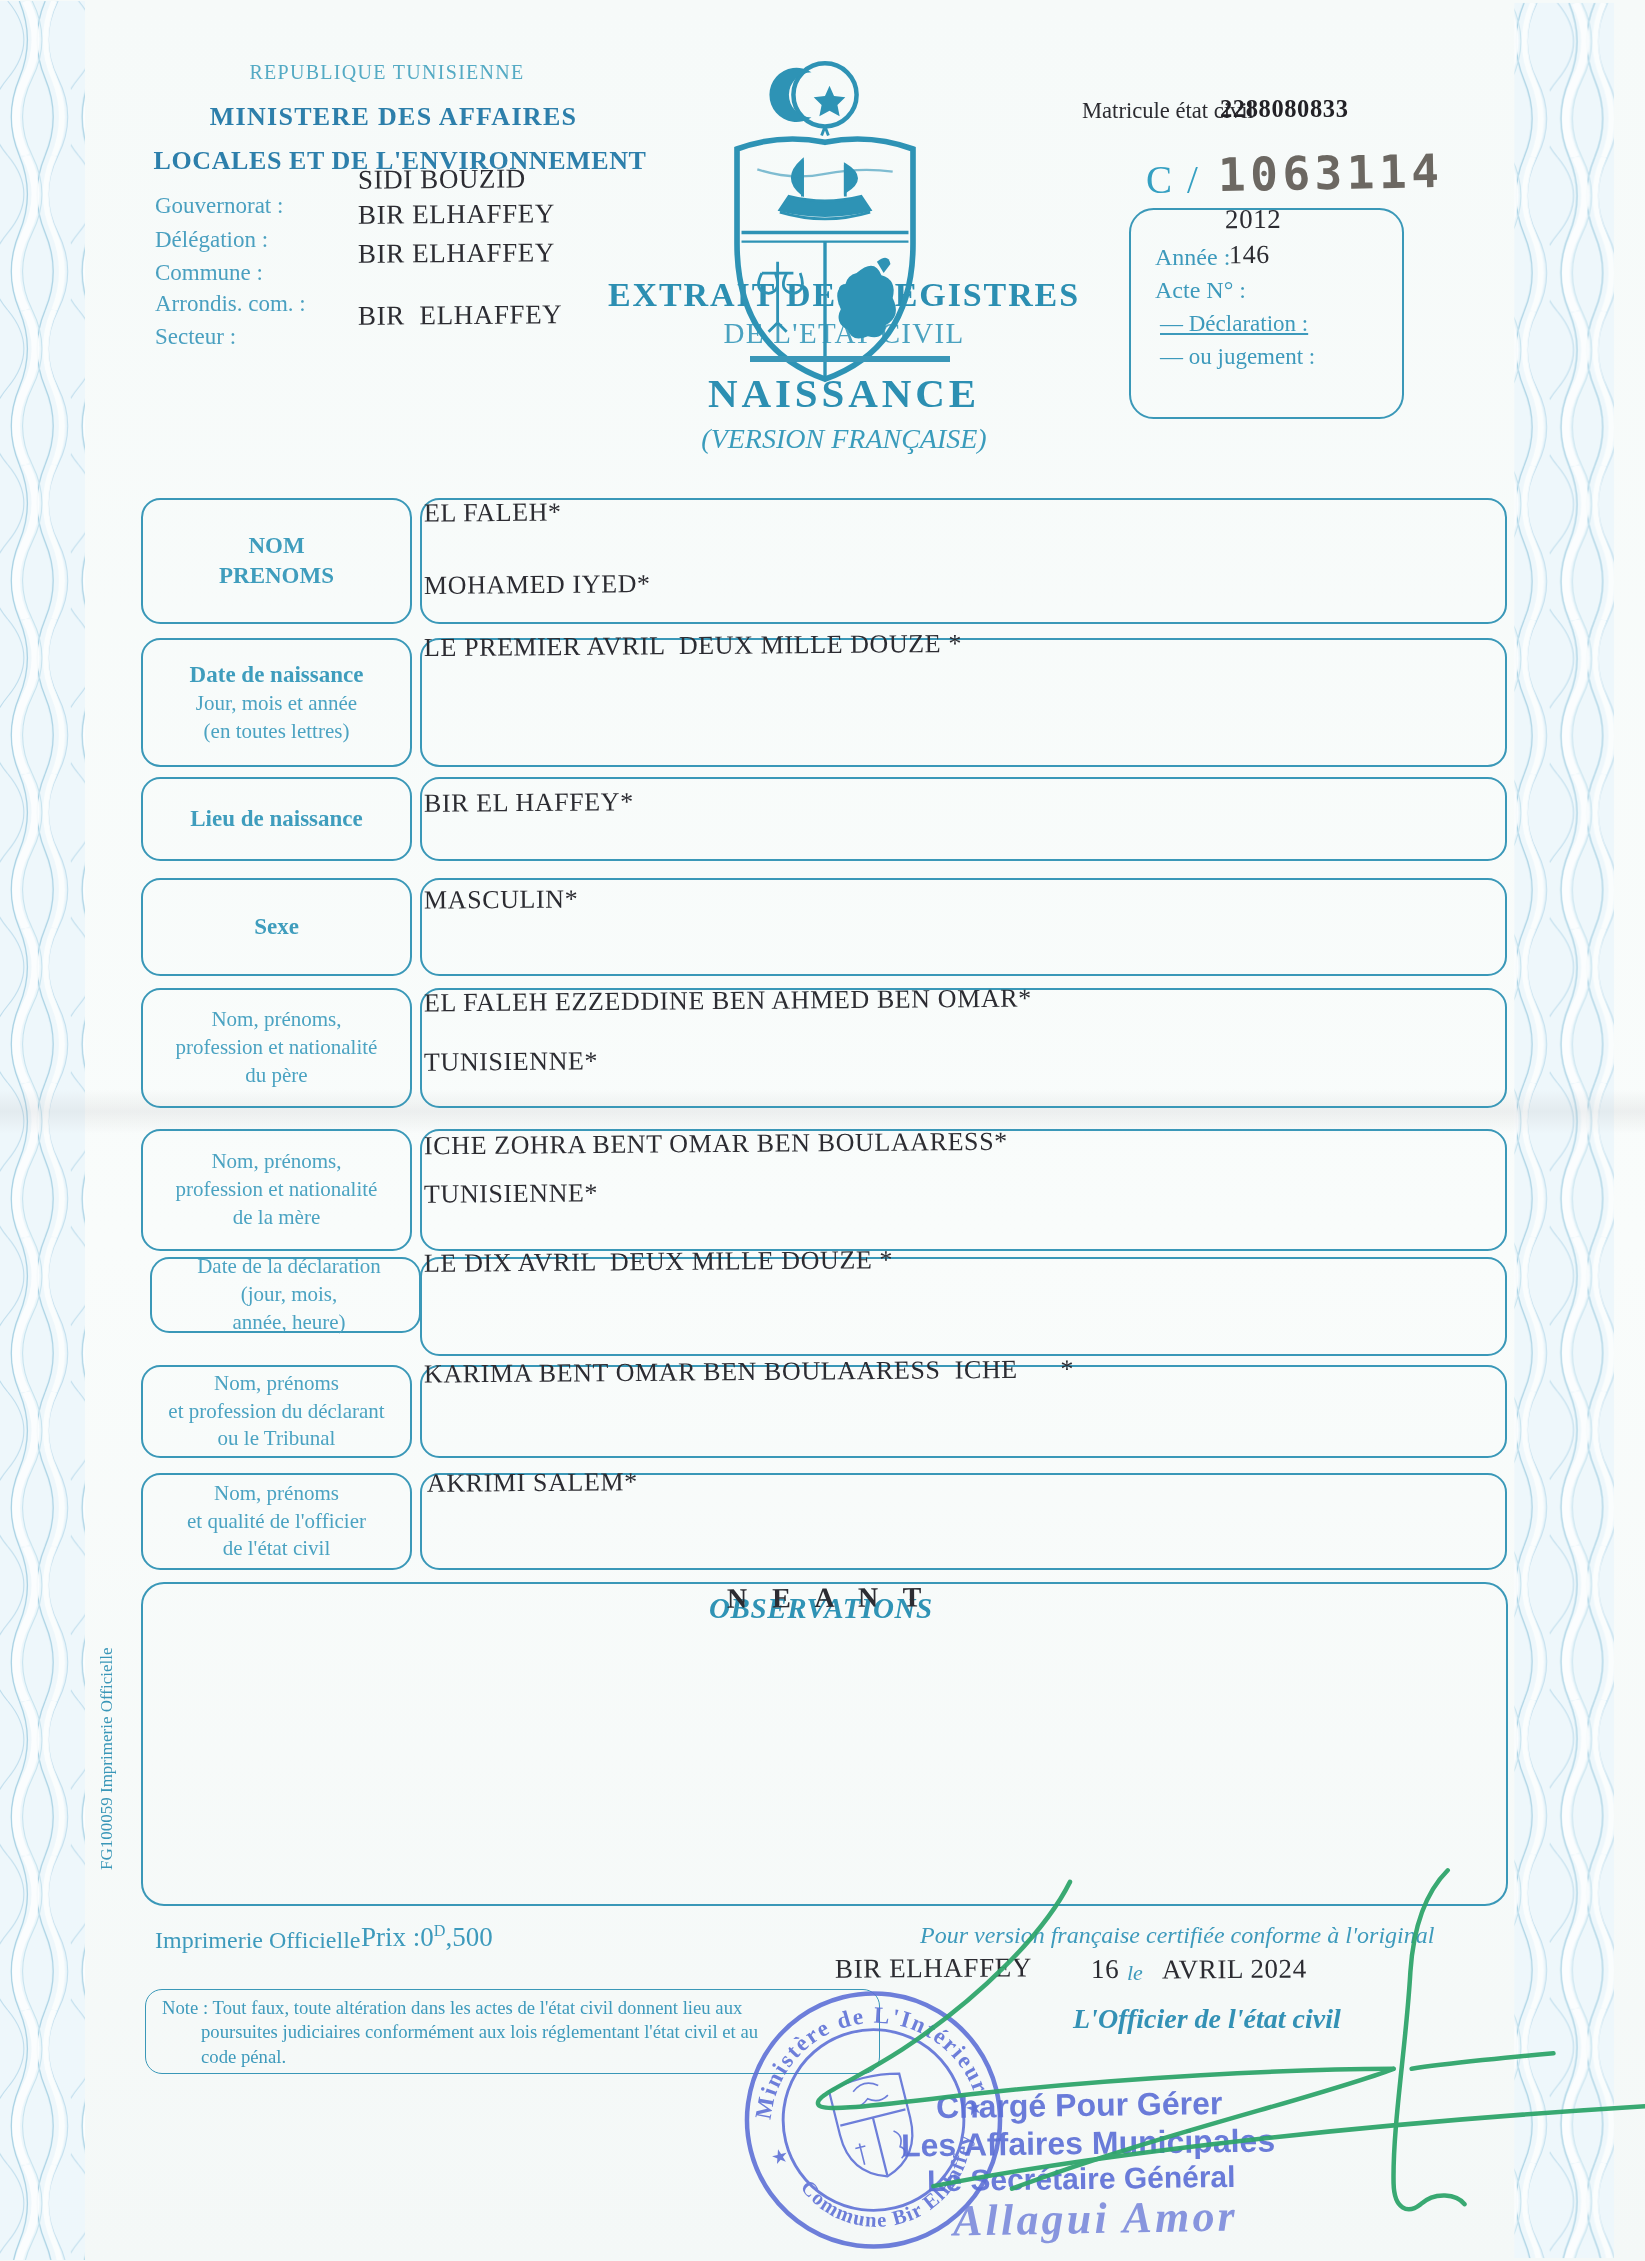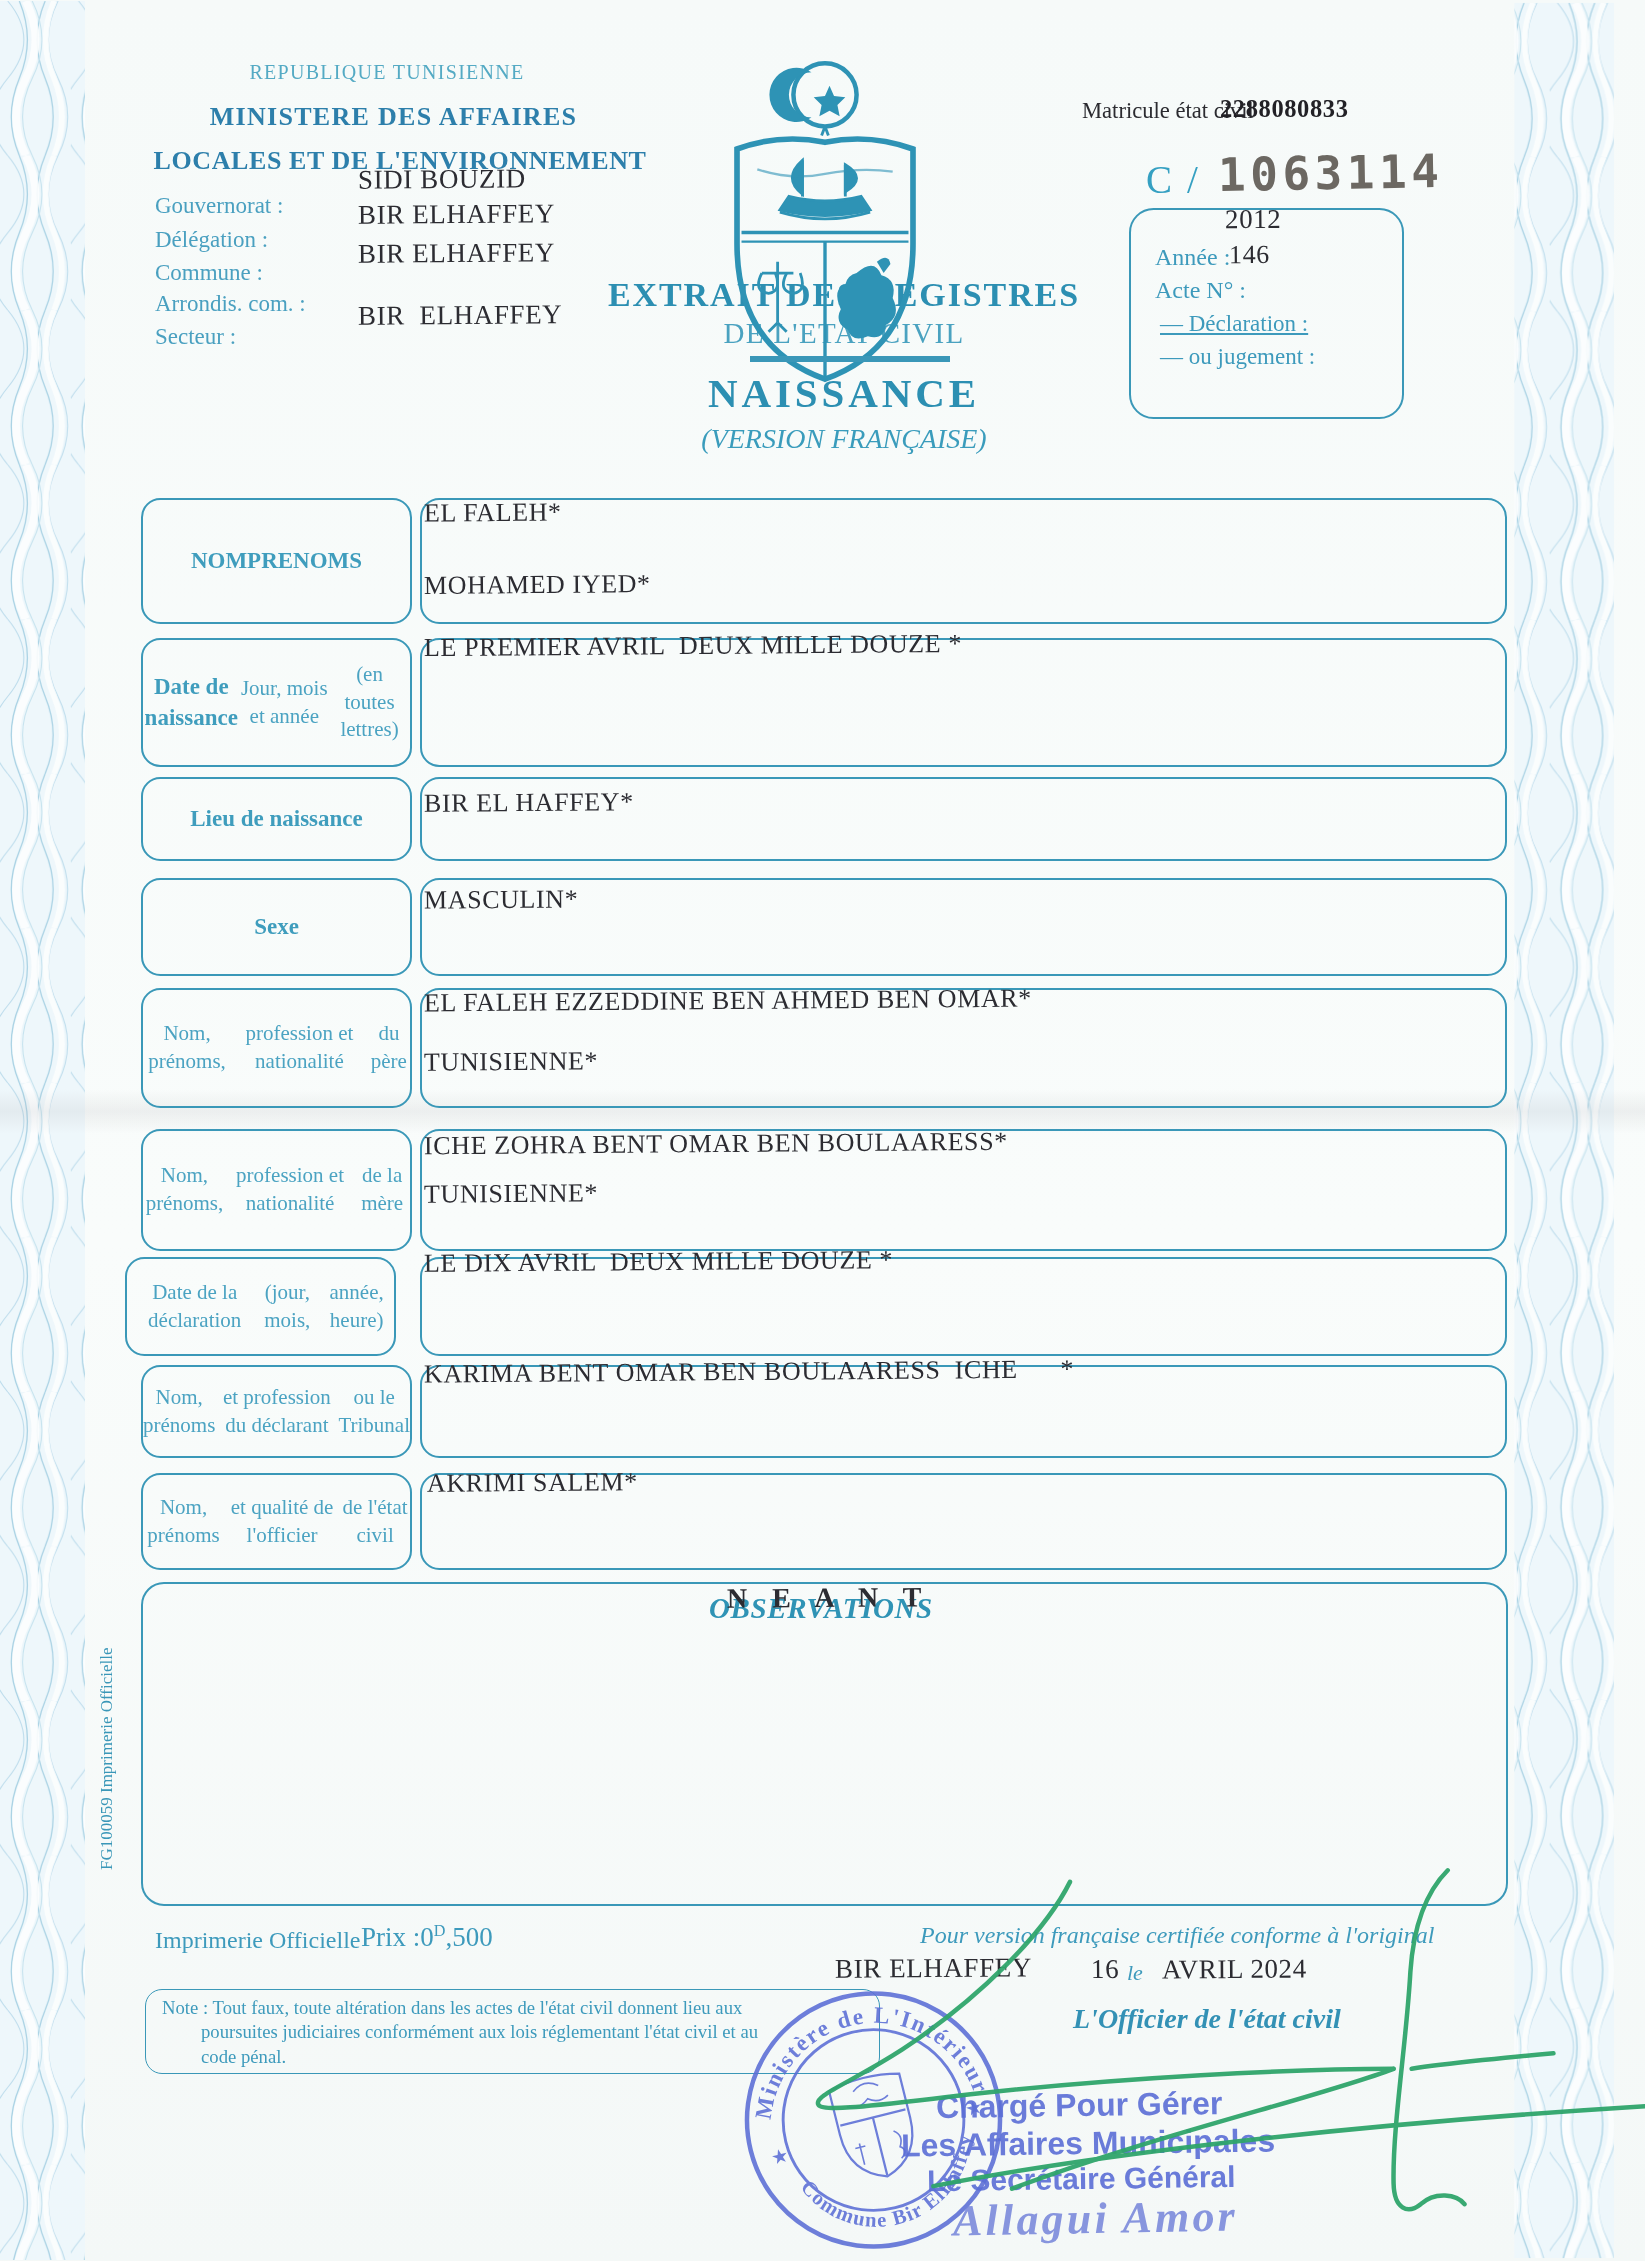--- a/index.html
+++ b/index.html
@@ -13,21 +13,21 @@
   .teal{color:#3d9abc;}
   .typed{
     position:absolute;font-family:"Liberation Serif",serif;font-size:26px;
     color:#2c2c32;letter-spacing:0.6px;white-space:pre;transform:rotate(-0.45deg);
     z-index:6;line-height:1;
   }
   .formbox{
     position:absolute;border:2.6px solid #3a98b8;border-radius:19.3px;
     background:transparent;z-index:3;box-sizing:border-box;
   }
-  .lbox{display:flex;flex-direction:row;align-items:center;justify-content:center;text-align:center;}
+  .lbox{display:flex;flex-direction:column;align-items:center;justify-content:center;text-align:center;}
   .lbox span{font-size:21px;color:#4ba3c2;line-height:1.32;}
   .lbox span.b{font-weight:bold;font-size:23px;color:#3f9dbd;}
   .hdr-label{position:absolute;font-size:23px;color:#4aa0c0;z-index:4;}
   .crease{position:absolute;left:0;width:100%;height:45px;
     background:linear-gradient(180deg,rgba(160,160,165,0) 0%,rgba(160,160,165,0.14) 50%,rgba(160,160,165,0) 100%);
     z-index:2;}
   sup{font-size:60%;}
 </style>
 </head>
 <body>
@@ -152,21 +152,21 @@
   </div>
   <div class="formbox" style="left:420px;top:988px;width:1087px;height:120px;"></div>
 
   <div class="formbox lbox" style="left:141px;top:1129px;width:271px;height:122px;">
     <span>Nom, prénoms,</span>
     <span>profession et nationalité</span>
     <span>de la mère</span>
   </div>
   <div class="formbox" style="left:420px;top:1129px;width:1087px;height:122px;"></div>
 
-  <div class="formbox lbox" style="left:125px;top:1257px;width:271px;height:99px;padding-left:7px;">
+  <div class="formbox lbox" style="left:150px;top:1257px;width:271px;height:76px;padding-left:7px;">
     <span>Date de la déclaration</span>
     <span>(jour, mois,</span>
     <span>année, heure)</span>
   </div>
   <div class="formbox" style="left:420px;top:1257px;width:1087px;height:99px;"></div>
 
   <div class="formbox lbox" style="left:141px;top:1365px;width:271px;height:93px;">
     <span>Nom, prénoms</span>
     <span>et profession du déclarant</span>
     <span>ou le Tribunal</span>

